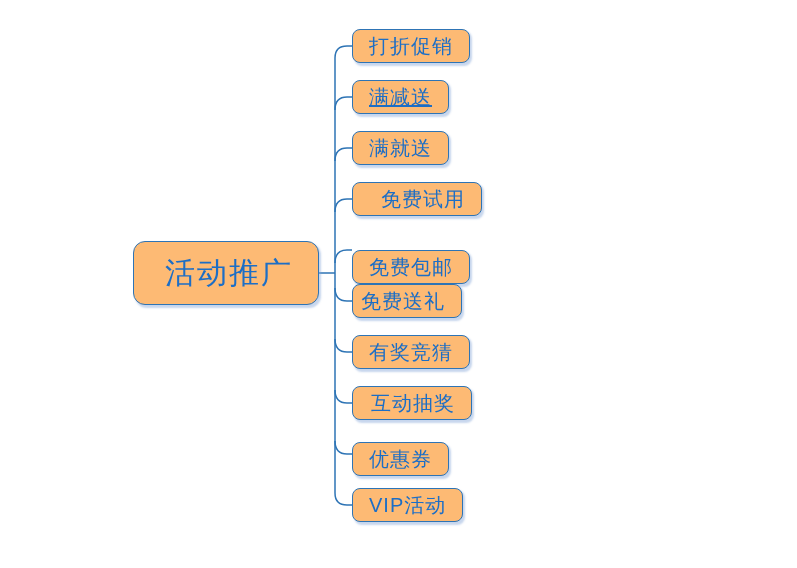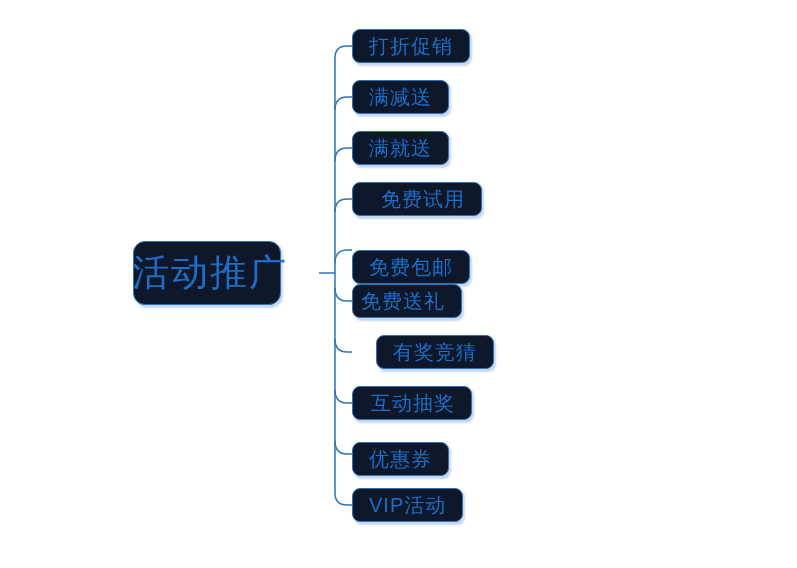--- a/index.html
+++ b/index.html
@@ -19,35 +19,35 @@
     position: absolute;
     left: 0;
     top: 0;
     pointer-events: none;
   }
   .node {
     position: absolute;
     display: flex;
     align-items: center;
     justify-content: center;
-    background: #0f172a;
+    background: #fdba74;
     border: 1.5px solid var(--border-color, #2e74b5);
     color: var(--text-color, #1c6ec6);
     box-shadow: 2px 2.5px 2px var(--shadow-color, rgba(130,165,215,0.45));
     box-sizing: border-box;
     white-space: nowrap;
     cursor: default;
   }
   .root-node {
     left: 133px;
     top: 241px;
-    width: 148px;
+    width: 186px;
     height: 64px;
     border-radius: 12px;
-    font-size: 37px;
+    font-size: 30px;
     letter-spacing: 2px;
     padding-left: 6px;
   }
   .child-node {
     left: 352px;
     height: 34px;
     border-radius: 8px;
     font-size: 20px;
     padding: 0 16px;
     letter-spacing: 1px;
@@ -66,23 +66,23 @@
       <path d="M 335 212 Q 335 199 347 199 H 352" fill="none" stroke="#2e74b5" stroke-width="1.5"></path>
       <path d="M 335 263 Q 335 250 347 250 H 352" fill="none" stroke="#2e74b5" stroke-width="1.5"></path>
       <path d="M 335 288 Q 335 301 347 301 H 352" fill="none" stroke="#2e74b5" stroke-width="1.5"></path>
       <path d="M 335 339 Q 335 352 347 352 H 352" fill="none" stroke="#2e74b5" stroke-width="1.5"></path>
       <path d="M 335 390 Q 335 403 347 403 H 352" fill="none" stroke="#2e74b5" stroke-width="1.5"></path>
       <path d="M 335 441 Q 335 454 347 454 H 352" fill="none" stroke="#2e74b5" stroke-width="1.5"></path>
     </svg>
   <div class="node root-node">活动推广</div>
   <div id="children-layer">
       <div class="node child-node" style="top: 29px;">打折促销</div>
-      <div class="node child-node" style="top: 80px;">满减送</div>
+      <div class="node child-node" style="top: 80px; text-decoration: underline;">满减送</div>
       <div class="node child-node" style="top: 131px;">满就送</div>
       <div class="node child-node" style="top: 182px; padding-left: 28px;">免费试用</div>
       <div class="node child-node" style="top: 250px;">免费包邮</div>
       <div class="node child-node" style="top: 284px; padding-left: 8px;">免费送礼</div>
-      <div class="node child-node" style="top: 335px; margin-left: 24px;">有奖竞猜</div>
+      <div class="node child-node" style="top: 335px;">有奖竞猜</div>
       <div class="node child-node" style="top: 386px; padding-left: 18px;">互动抽奖</div>
       <div class="node child-node" style="top: 442px;">优惠券</div>
       <div class="node child-node" style="top: 488px;">VIP活动</div>
     </div>
 </div>
 
 </body></html>

